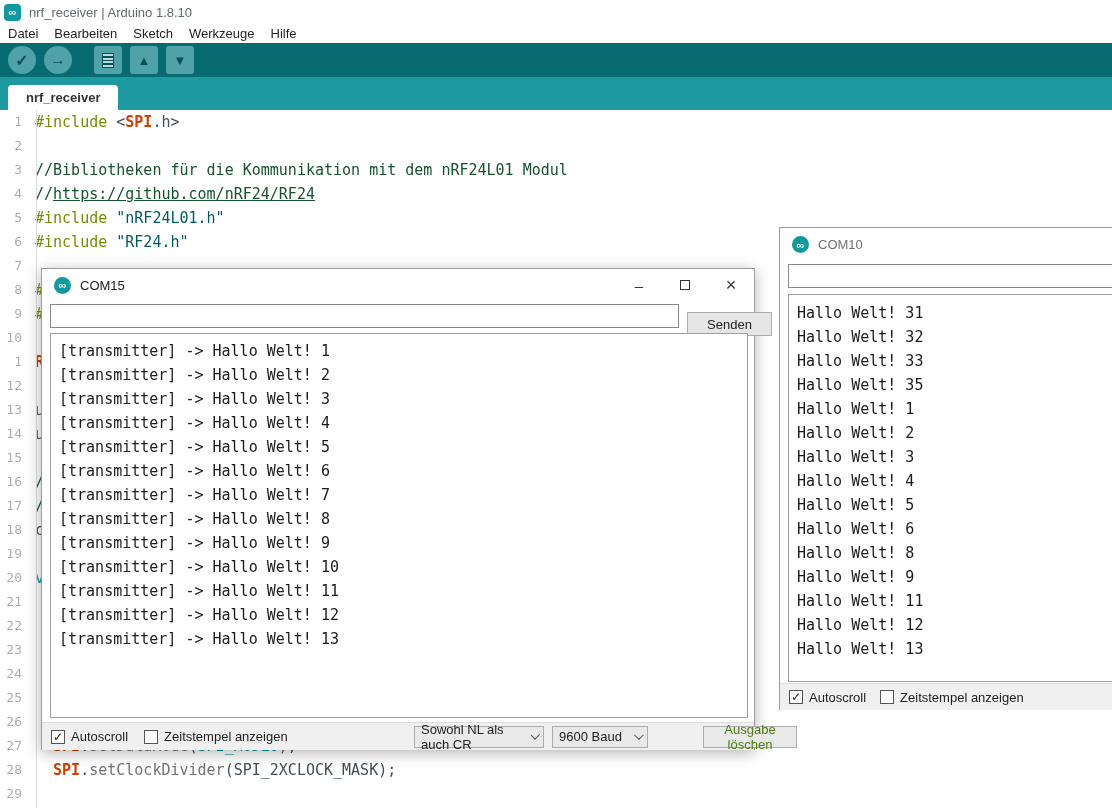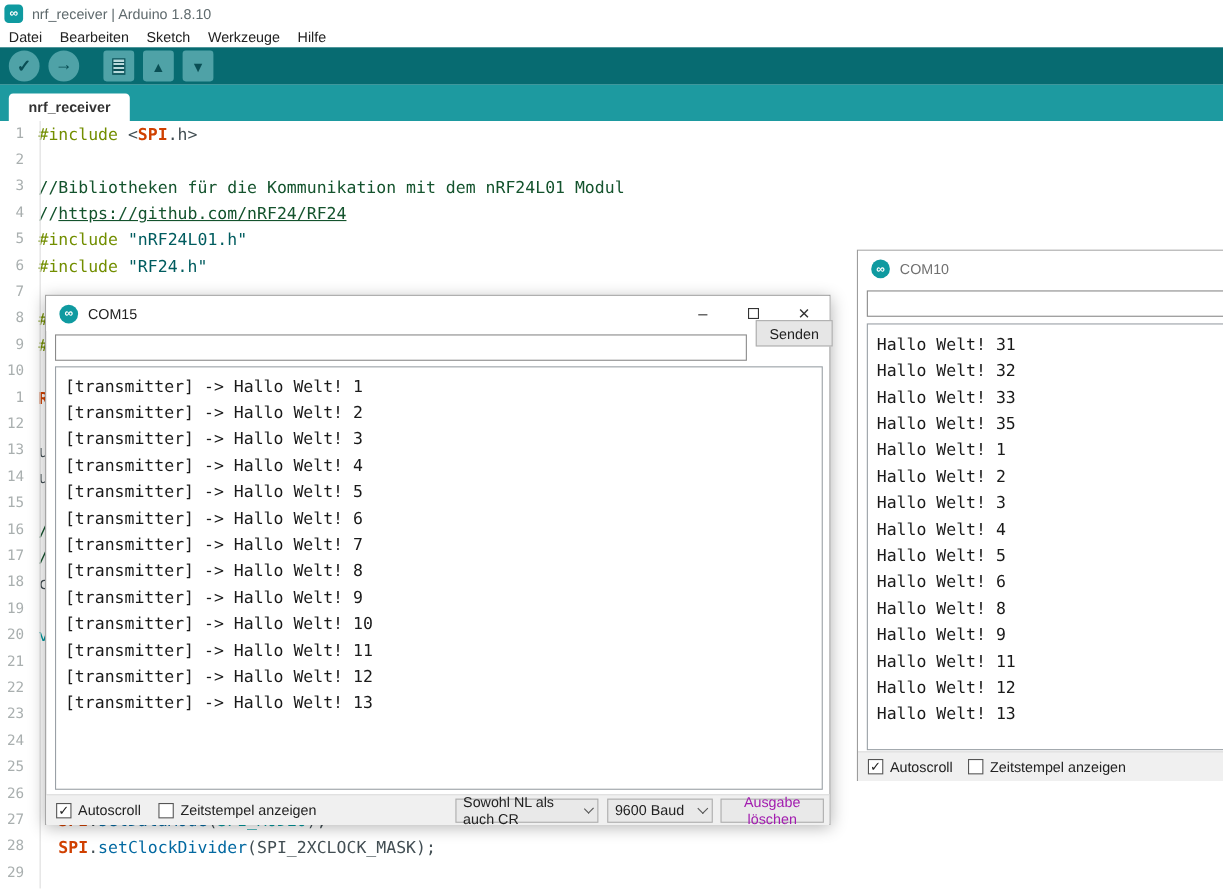--- a/index.html
+++ b/index.html
@@ -28,21 +28,21 @@
                 padding:0 18px; display:flex; align-items:center; font-size:13px; color:#333; }
   
   .editor { position:absolute; left:0; top:110px; width:100%; height:698px; background:#fff;
             font-family:"DejaVu Sans Mono", monospace; font-size:15px; }
   .gutter-line { position:absolute; left:36px; top:0; width:1px; height:100%; background:#ddd; }
   .code-line { display:flex; height:24px; line-height:24px; white-space:pre; }
   .code-line .ln { width:30px; text-align:right; padding-right:8px; color:#a9afaf; font-size:13px; flex:none; }
   .code-line .src { padding-left:5px; color:#434f54; }
   .seg-d  { color:#728e00; }           
   .seg-k  { color:#d04000; font-weight:bold; } 
-  .seg-f  { color:#0369a1; }           
+  .seg-f  { color:#737373; }           
   .seg-s  { color:#005c5f; }           
   .seg-cm { color:#14532d; }           
   .seg-c2 { color:#00979c; }           
   .seg-u  { text-decoration:underline; }
   
   .smwin { position:absolute; background:#fff; border:1px solid #9d9d9d; }
   .smwin.focused { box-shadow:0 3px 14px rgba(0,0,0,.30); }
   .sm-titlebar { position:absolute; left:0; top:0; width:100%; height:32px; background:#fff; display:flex; align-items:center; }
   .sm-icon { width:17px; height:17px; margin-left:12px; border-radius:50%; background:#0f9aa0; color:#fff;
              display:flex; align-items:center; justify-content:center; font-size:11px; font-weight:bold; flex:none; }
@@ -60,22 +60,22 @@
   .sm-output .out-line { height:24px; line-height:24px; white-space:pre; padding-left:8px; }
   .sm-bottombar { position:absolute; left:0; width:100%; background:#f0f0f0; border-top:1px solid #dcdcdc;
                   display:flex; align-items:center; font-size:13px; color:#222; }
   .cb { width:14px; height:14px; border:1px solid #555; background:#fff; display:inline-flex; align-items:center;
         justify-content:center; font-size:12px; color:#222; flex:none; }
   .cb-label { margin:0 0 0 6px; }
   .combo { height:22px; background:#e9e9e9; border:1px solid #adadad; display:flex; align-items:center;
            font-size:13px; color:#222; padding:0 6px; position:absolute; }
   .combo .chev { margin-left:auto; width:7px; height:7px; border-right:1.6px solid #555; border-bottom:1.6px solid #555;
                  transform:rotate(45deg) translateY(-2px); }
-  .sm-clearbtn { position:absolute; height:22px; background:#e9e9e9; border:1px solid #adadad; font-size:13px; color:#a21caf;
-                 display:flex; align-items:center; justify-content:center; }
+  .sm-clearbtn { position:absolute; height:22px; background:#e9e9e9; border:1px solid #adadad; font-size:13px; color:#4d7c0f;
+                 display:flex; align-items:center; justify-content:center;margin-left:48px; }
 </style>
 </head>
 <body>
 
 <div id="app">
 
   <div class="titlebar">
     <div class="app-icon">∞</div>
     <div class="title-text">nrf_receiver | Arduino 1.8.10</div>
   </div>
@@ -182,21 +182,21 @@
       <div class="sm-title">COM15</div>
       <div class="sm-controls">
         <span class="sm-ctrl">–</span>
         <span class="sm-ctrl">
             <span class="maxbox"></span>
           </span>
         <span class="sm-ctrl" style="font-size:18px;">×</span>
       </div>
     </div>
     <input class="sm-input" style="left: 8px; top: 35px; width: 629px;" value="">
-    <button class="sm-send" style="left:645px; top:22px; width:70px;">Senden</button>
+    <button class="sm-send" style="left:645px; top:43px; width:85px;">Senden</button>
     <div class="sm-output" id="com15-output" style="left:8px; top:64px; width:698px; height:385px; padding-top:5px;">
         <div class="out-line">[transmitter] -&gt; Hallo Welt! 1</div>
         <div class="out-line">[transmitter] -&gt; Hallo Welt! 2</div>
         <div class="out-line">[transmitter] -&gt; Hallo Welt! 3</div>
         <div class="out-line">[transmitter] -&gt; Hallo Welt! 4</div>
         <div class="out-line">[transmitter] -&gt; Hallo Welt! 5</div>
         <div class="out-line">[transmitter] -&gt; Hallo Welt! 6</div>
         <div class="out-line">[transmitter] -&gt; Hallo Welt! 7</div>
         <div class="out-line">[transmitter] -&gt; Hallo Welt! 8</div>
         <div class="out-line">[transmitter] -&gt; Hallo Welt! 9</div>

